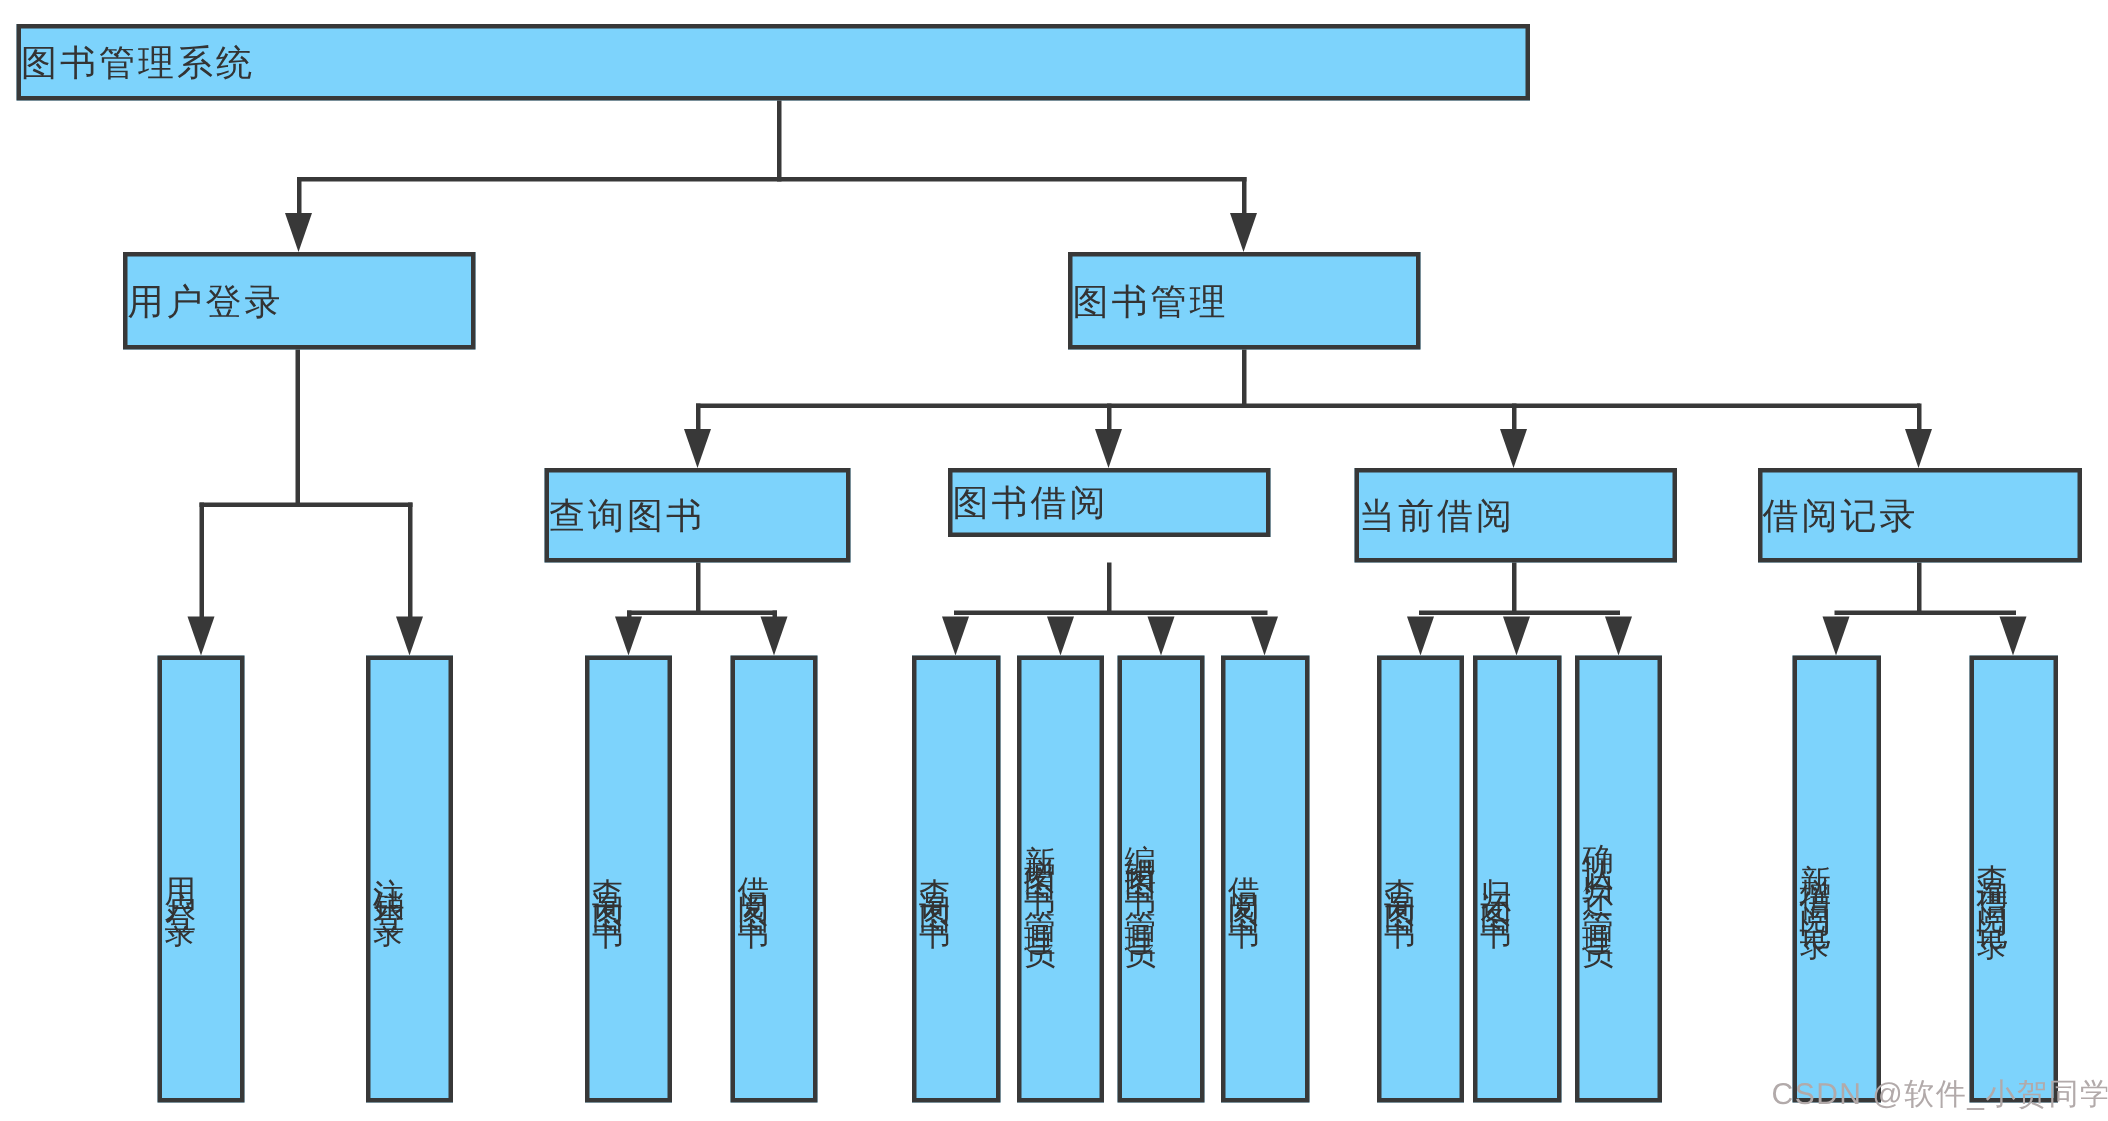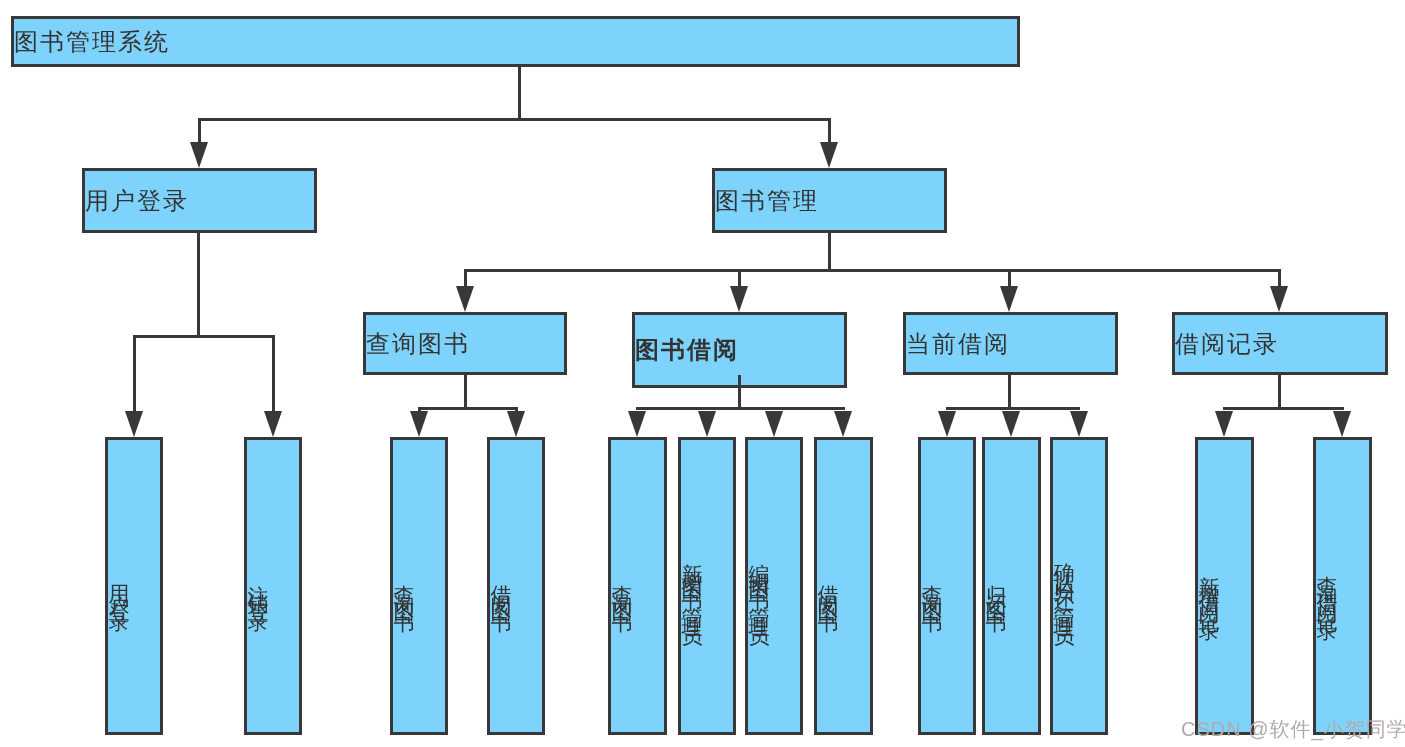--- a/index.html
+++ b/index.html
@@ -81,21 +81,21 @@
   <div class="vline" style="left:738px; top:269px; height:20px;"></div>
   <div class="arrow" style="left:730px; top:286px;"></div>
   <div class="vline" style="left:1008px; top:269px; height:20px;"></div>
   <div class="arrow" style="left:1000px; top:286px;"></div>
   <div class="vline" style="left:1278px; top:269px; height:20px;"></div>
   <div class="arrow" style="left:1270px; top:286px;"></div>
 
   <div class="box" style="left:363px; top:312px; width:204px; height:63px;">
     <span class="hlabel">查询图书</span>
   </div>
-  <div class="box" style="left:632px; top:312px; width:215px; height:76px;font-weight:bold;">
+  <div class="box" style="left:632px; top:312px; width:215px; height:46px;">
     <span class="hlabel">图书借阅</span>
   </div>
   <div class="box" style="left:903px; top:312px; width:215px; height:63px;">
     <span class="hlabel">当前借阅</span>
   </div>
   <div class="box" style="left:1172px; top:312px; width:216px; height:63px;">
     <span class="hlabel">借阅记录</span>
   </div>
 
   <div class="vline" style="left:464px; top:375px; height:35px;"></div>

